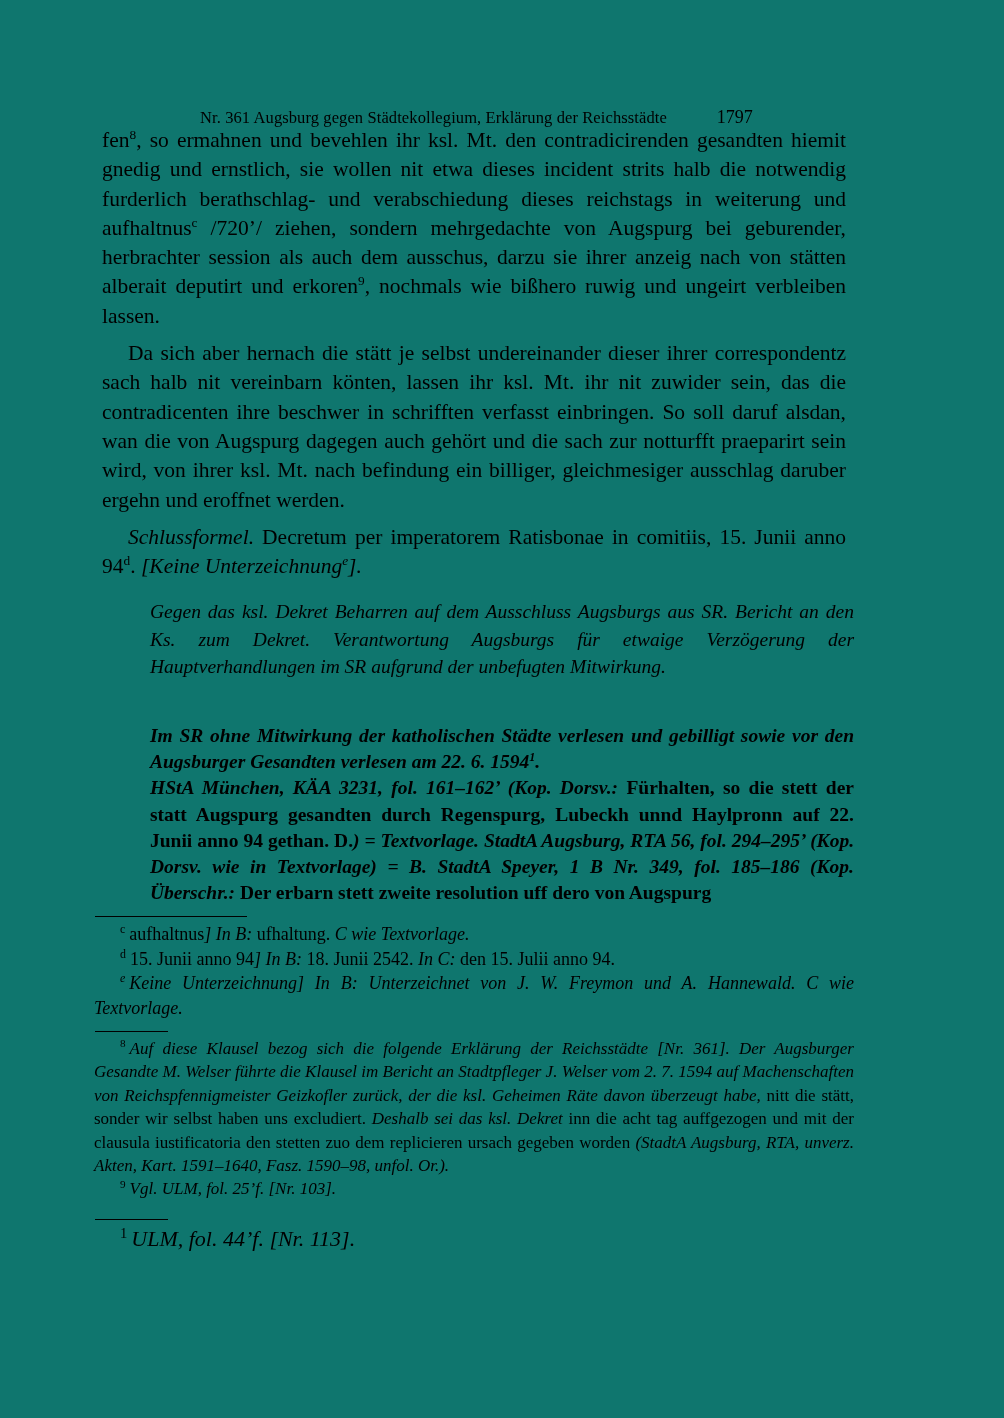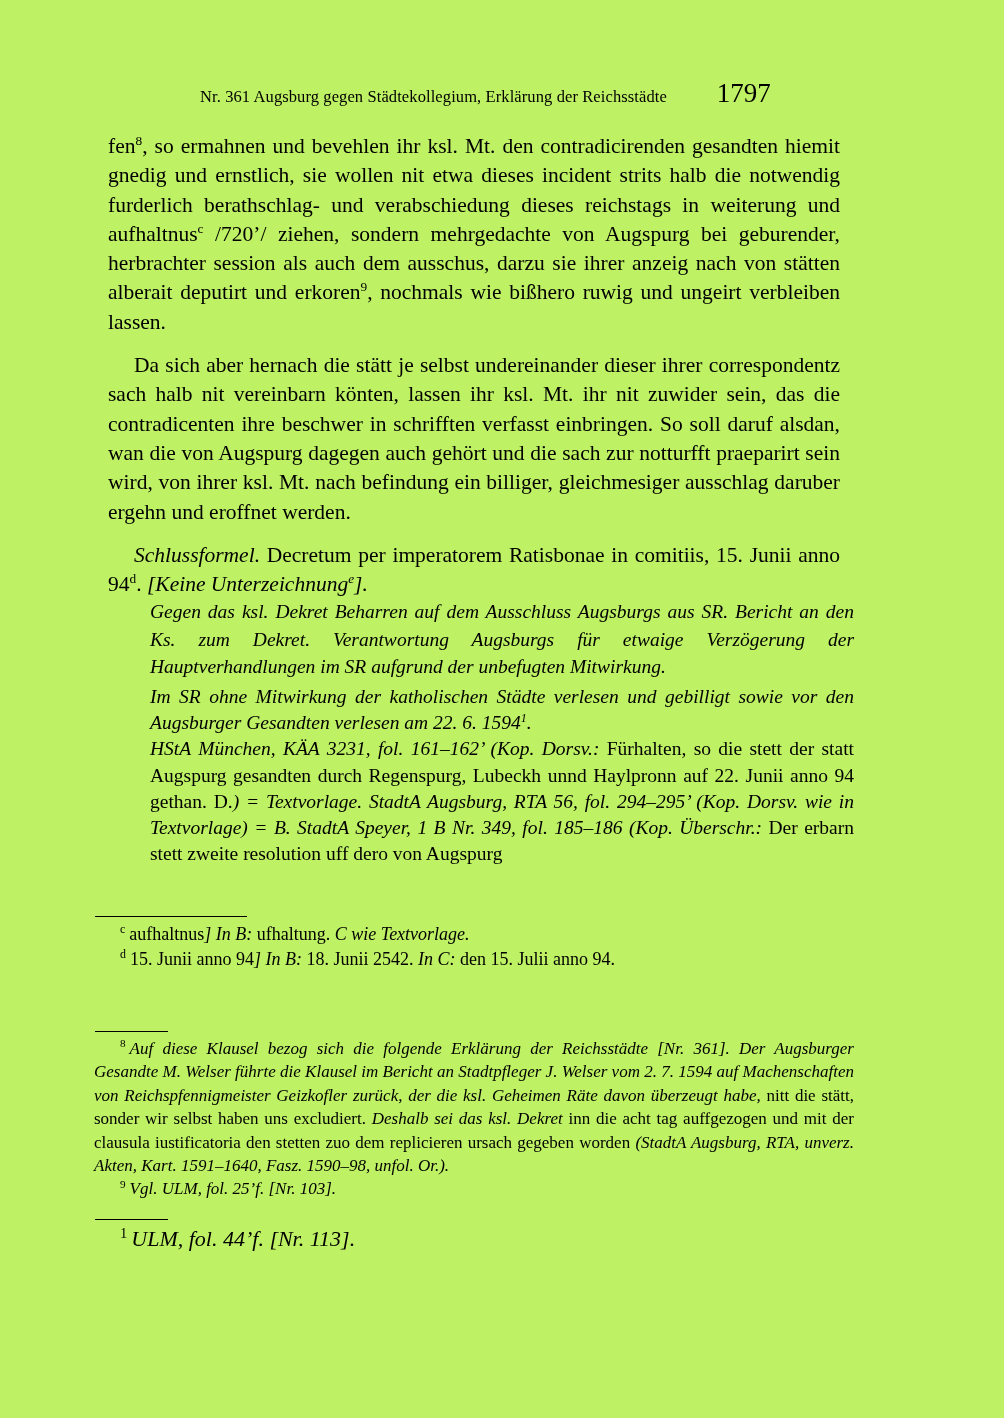--- a/index.html
+++ b/index.html
@@ -13,52 +13,53 @@
     font-family: "Liberation Serif", "DejaVu Serif", serif;
     color: #000000;
     position: relative;
     overflow: hidden;
   }
   .page {
     position: absolute;
     left: 0; top: 0;
     width: 1004px;
     height: 1418px;
-    background: #bef264;
+    background: #0f766e;
   }
 
   
   .runhead {
     position: absolute;
     left: 96px;
     top: 78px;
     width: 812px;
     display: flex;
     align-items: baseline;
     justify-content: flex-start;
   }
   .runhead-title {
     font-size: 16.5px;
     letter-spacing: 0.1px;
     margin-left: 104px;
   }
   .runhead-folio {
-    font-size: 27px;
+    font-size: 18px;
     margin-left: 50px;
+    margin-top: 29px;
   }
 
   
   .body-area {
     position: absolute;
     left: 94px;
     top: 118px;
     width: 760px;
   }
   p.main {
-    margin: 14px;
+    margin: 8px;
     font-size: 21.5px;
     line-height: 29.3px;
     text-align: justify;
     text-justify: inter-word;
     hyphens: none;
   }
   p.main.indent { text-indent: 26px; }
   .it { font-style: italic; }
   sup {
     font-size: 0.62em;
@@ -94,24 +95,25 @@
     width: 704px;
   }
   .regest {
     top: 598px;
     font-style: italic;
     font-size: 19.5px;
     line-height: 27.5px;
     text-align: justify;
   }
   .source {
-    top: 684px;
+    top: 723px;
     font-size: 19.5px;
     line-height: 26.2px;
     text-align: justify;
+    font-weight: bold;
   }
   .source p { margin: 0; }
   .src-hang { text-indent: 0; }
 
   
   .rule {
     position: absolute;
     height: 0;
     border-top: 1.4px solid #000;
   }
@@ -183,20 +185,21 @@
     <p class="src-hang"><span class="it">HStA München, KÄA 3231, fol. 161–162’ (Kop. Dorsv.:</span><span> Fürhalten, so die stett der statt Augspurg gesandten durch Regenspurg, Lubeckh unnd Haylpronn auf 22. Junii anno 94 gethan. D.</span><span class="it">) = Textvorlage. StadtA Augsburg, RTA 56, fol. 294–295’ (Kop. Dorsv. wie in Textvorlage) = B. StadtA Speyer, 1 B Nr. 349, fol. 185–186 (Kop. Überschr.:</span><span> Der erbarn stett zweite resolution uff dero von Augspurg</span></p>
   </div>
 
   <div class="rule rule-a"></div>
   <div class="rule rule-b"></div>
   <div class="rule rule-c"></div>
 
   <div class="fn-block fn-letters">
     <p class="fn"><span class="mark">c</span><span>aufhaltnus</span><span class="it">] In B:</span><span> ufhaltung. </span><span class="it">C wie Textvorlage.</span></p>
     <p class="fn"><span class="mark">d</span><span>15. Junii anno 94</span><span class="it">] In B:</span><span> 18. Junii 2542. </span><span class="it">In C:</span><span> den 15. Julii anno 94.</span></p>
+    <p class="fn"><span class="mark it">e</span><span class="it">Keine Unterzeichnung] In B: Unterzeichnet von J. W. Freymon und A. Hannewald. C wie Textvorlage.</span></p>
   </div>
 
   <div class="fn-block fn-numbers">
     <p class="fn"><span class="mark">8</span><span class="it">Auf diese Klausel bezog sich die folgende Erklärung der Reichsstädte [Nr. 361]. Der Augsburger Gesandte M. Welser führte die Klausel im Bericht an Stadtpfleger J. Welser vom 2. 7. 1594 auf Machenschaften von Reichspfennigmeister Geizkofler zurück, der die ksl. Geheimen Räte davon überzeugt habe,</span><span> nitt die stätt, sonder wir selbst haben uns excludiert. </span><span class="it">Deshalb sei das ksl. Dekret</span><span> inn die acht tag auffgezogen und mit der clausula iustificatoria den stetten zuo dem replicieren ursach gegeben worden </span><span class="it">(StadtA Augsburg, RTA, unverz. Akten, Kart. 1591–1640, Fasz. 1590–98, unfol. Or.).</span></p>
     <p class="fn"><span class="mark">9</span><span class="it">Vgl. </span><span class="it sc">ULM</span><span class="it">, fol. 25’f. [Nr. 103].</span></p>
   </div>
 
   <div class="fn-block fn-last">
     <p class="fn"><span class="mark">1</span><span class="it sc">ULM</span><span class="it">, fol. 44’f. [Nr. 113].</span></p>
   </div>

